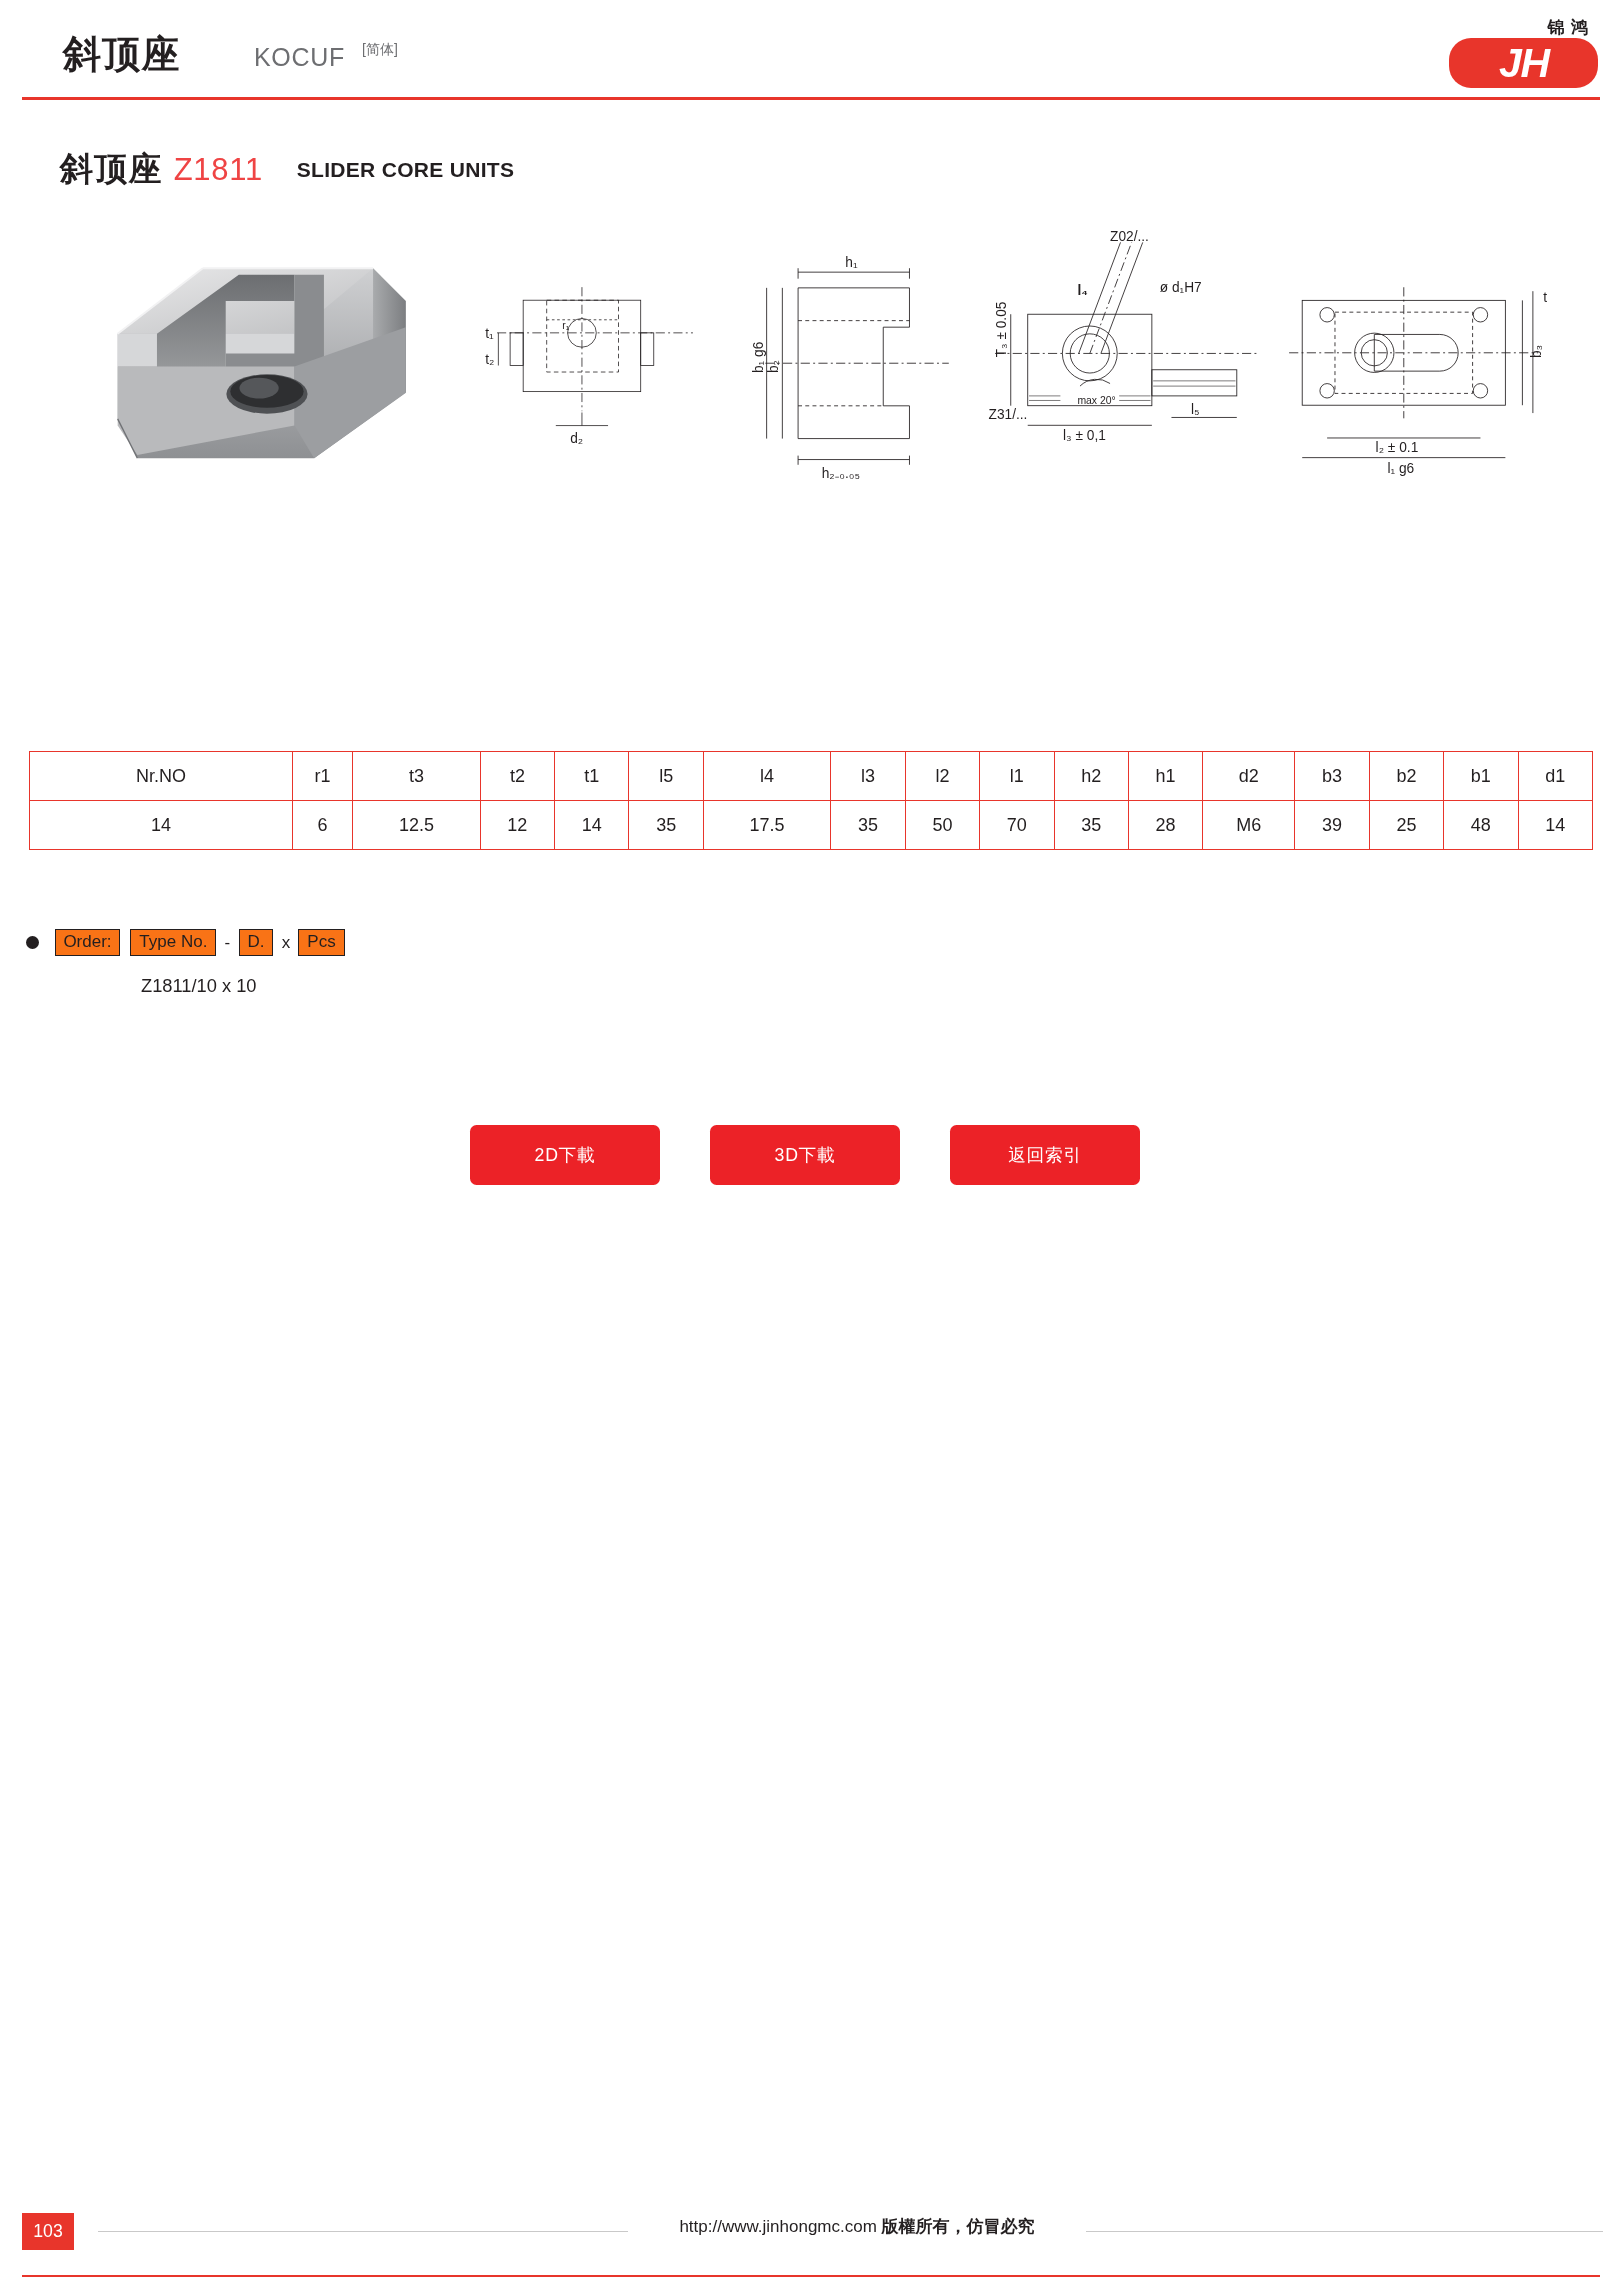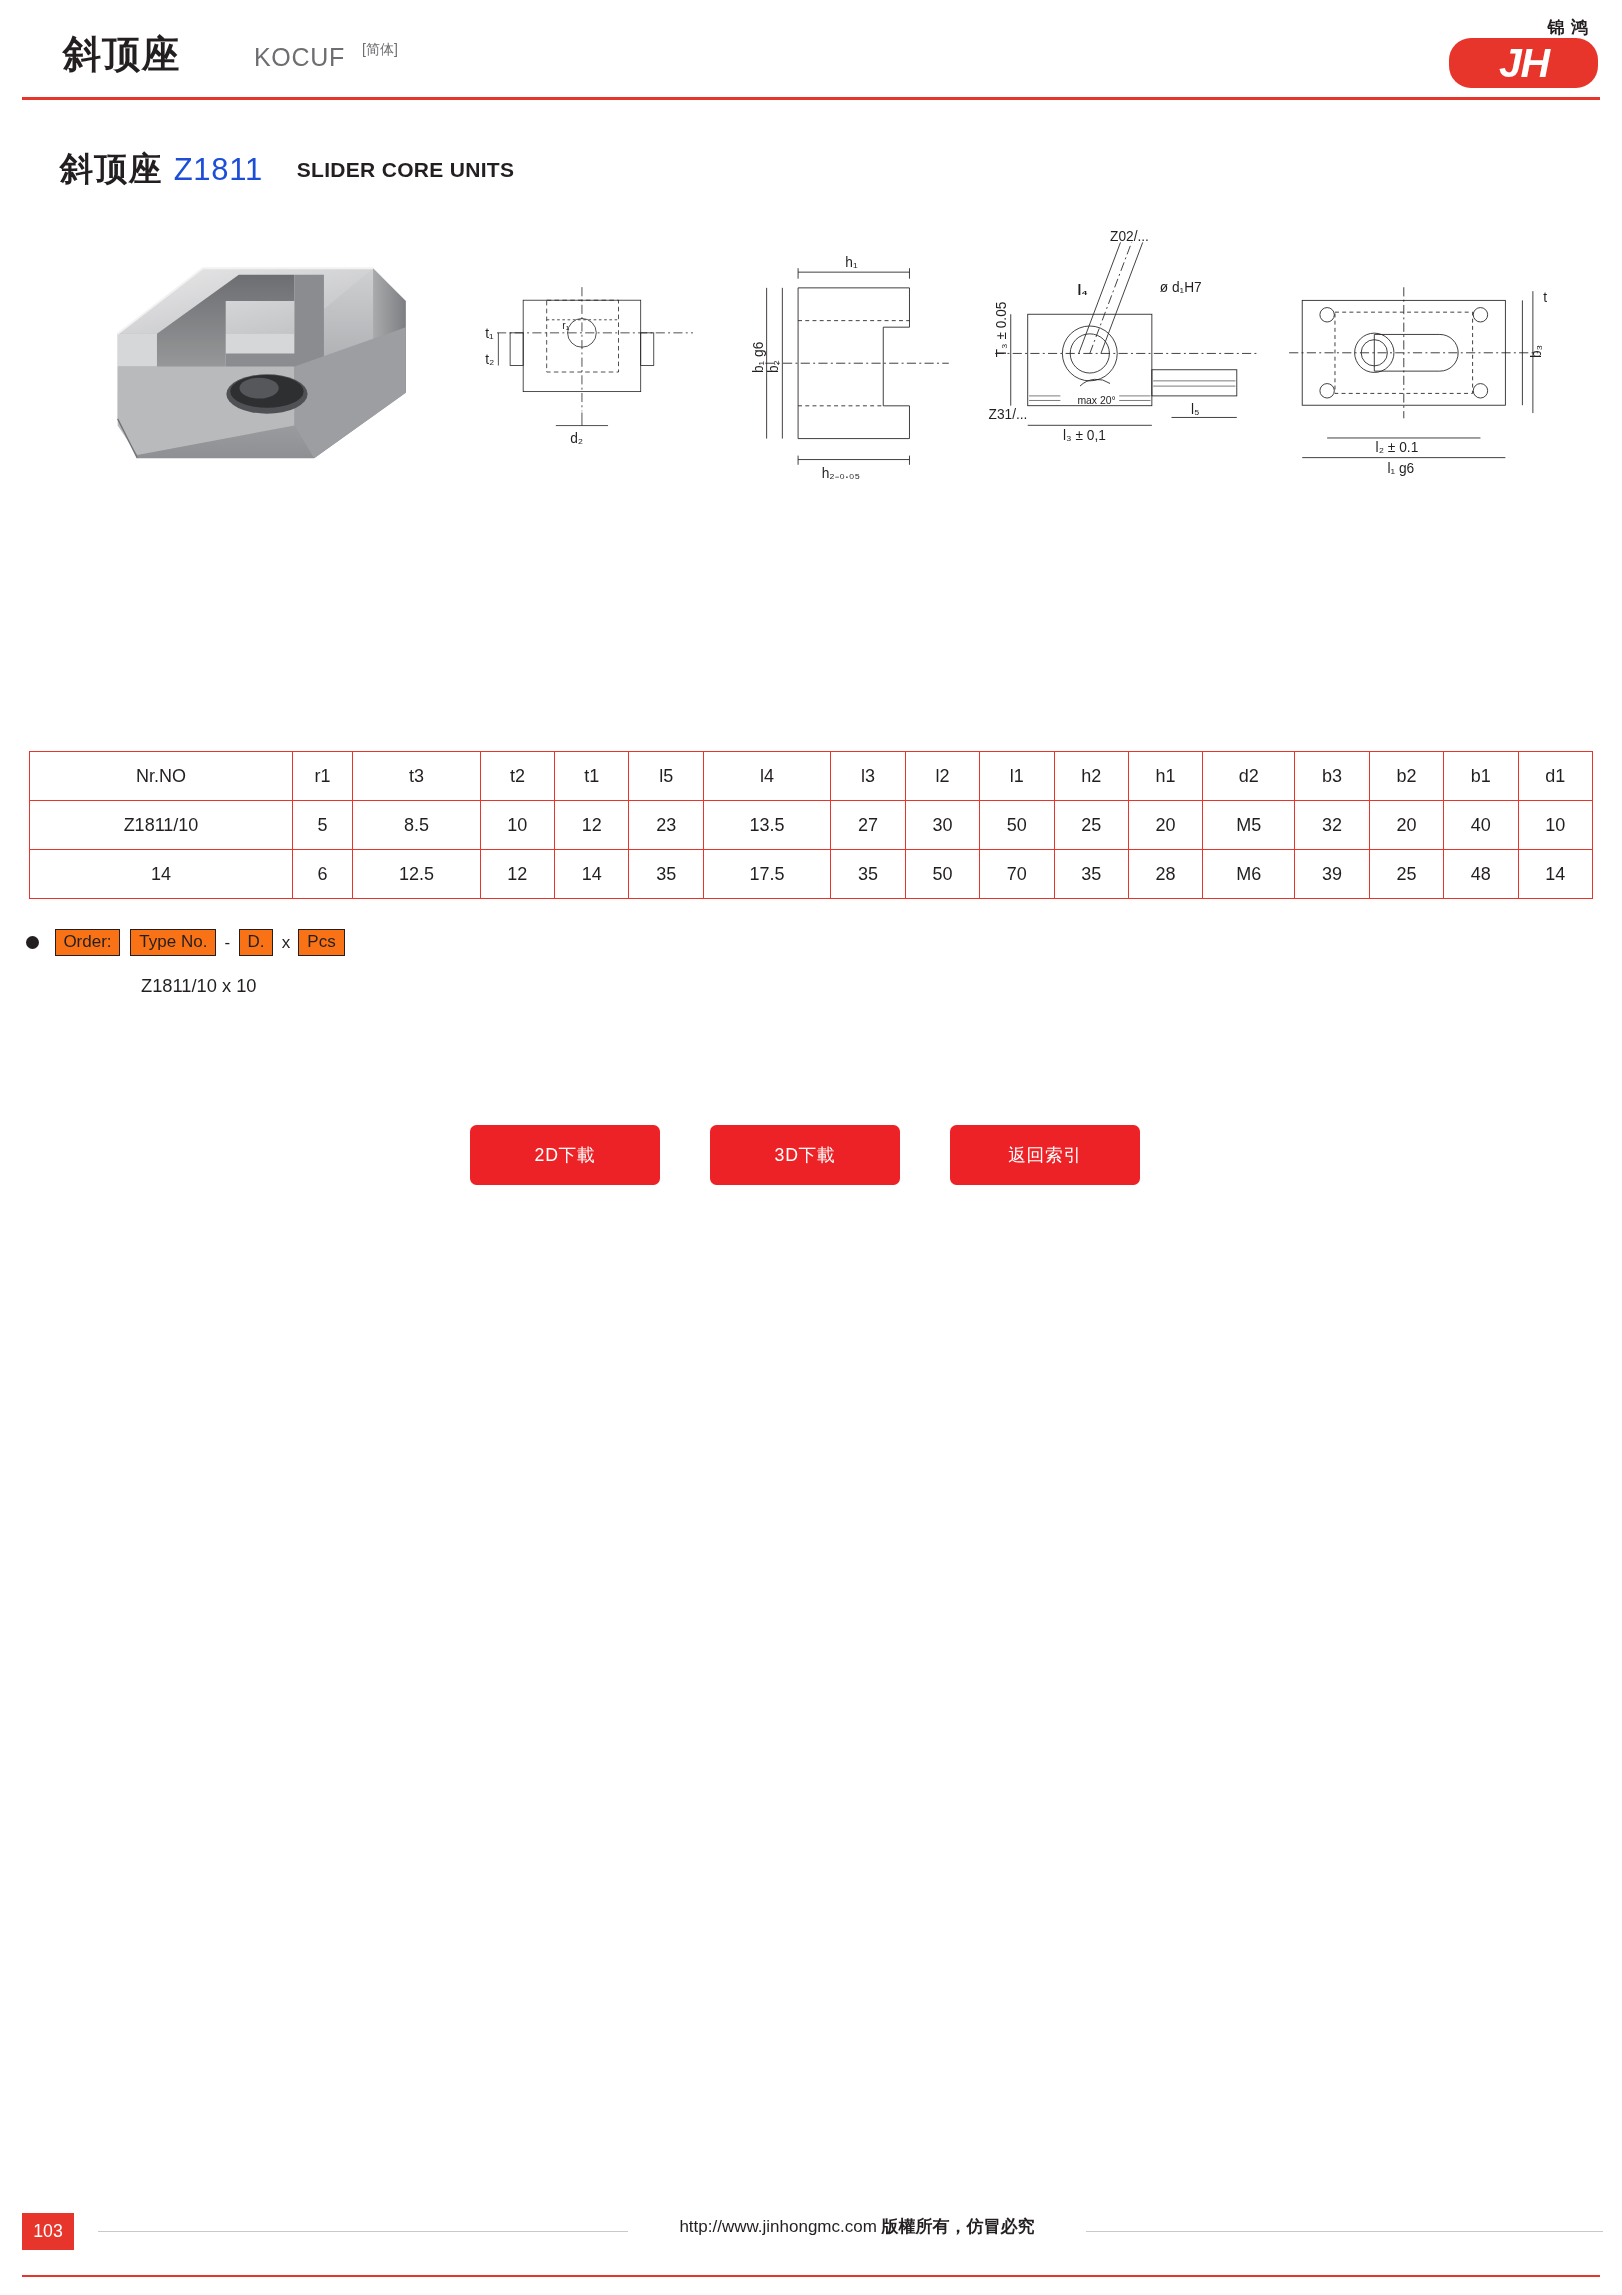--- a/index.html
+++ b/index.html
@@ -108,21 +108,21 @@
     font-size: 33px;
     font-weight: bold;
     vertical-align: middle;
     letter-spacing: 1.3px;
   }
   .doc-title .t-code {
     display: inline-block;
     font-size: 31px;
     vertical-align: middle;
     margin-left: 7.9px;
-    color: #1d4ed8;
+    color: #ef4444;
     letter-spacing: 0.7px;
   }
   .doc-title .t-en {
     display: inline-block;
     font-size: 21px;
     font-weight: bold;
     vertical-align: middle;
     margin-left: 31px;
     letter-spacing: 0.3px;
   }
@@ -482,39 +482,20 @@
       <th>h1</th>
       <th>d2</th>
       <th>b3</th>
       <th>b2</th>
       <th>b1</th>
       <th>d1</th>
     </tr>
   </thead>
   <tbody>
     <tr>
-      <td>Z1811/10</td>
-      <td>5</td>
-      <td>8.5</td>
-      <td>10</td>
-      <td>12</td>
-      <td>23</td>
-      <td>13.5</td>
-      <td>27</td>
-      <td>30</td>
-      <td>50</td>
-      <td>25</td>
-      <td>20</td>
-      <td>M5</td>
-      <td>32</td>
-      <td>20</td>
-      <td>40</td>
-      <td>10</td>
-    </tr>
-    <tr>
       <td>14</td>
       <td>6</td>
       <td>12.5</td>
       <td>12</td>
       <td>14</td>
       <td>35</td>
       <td>17.5</td>
       <td>35</td>
       <td>50</td>
       <td>70</td>

